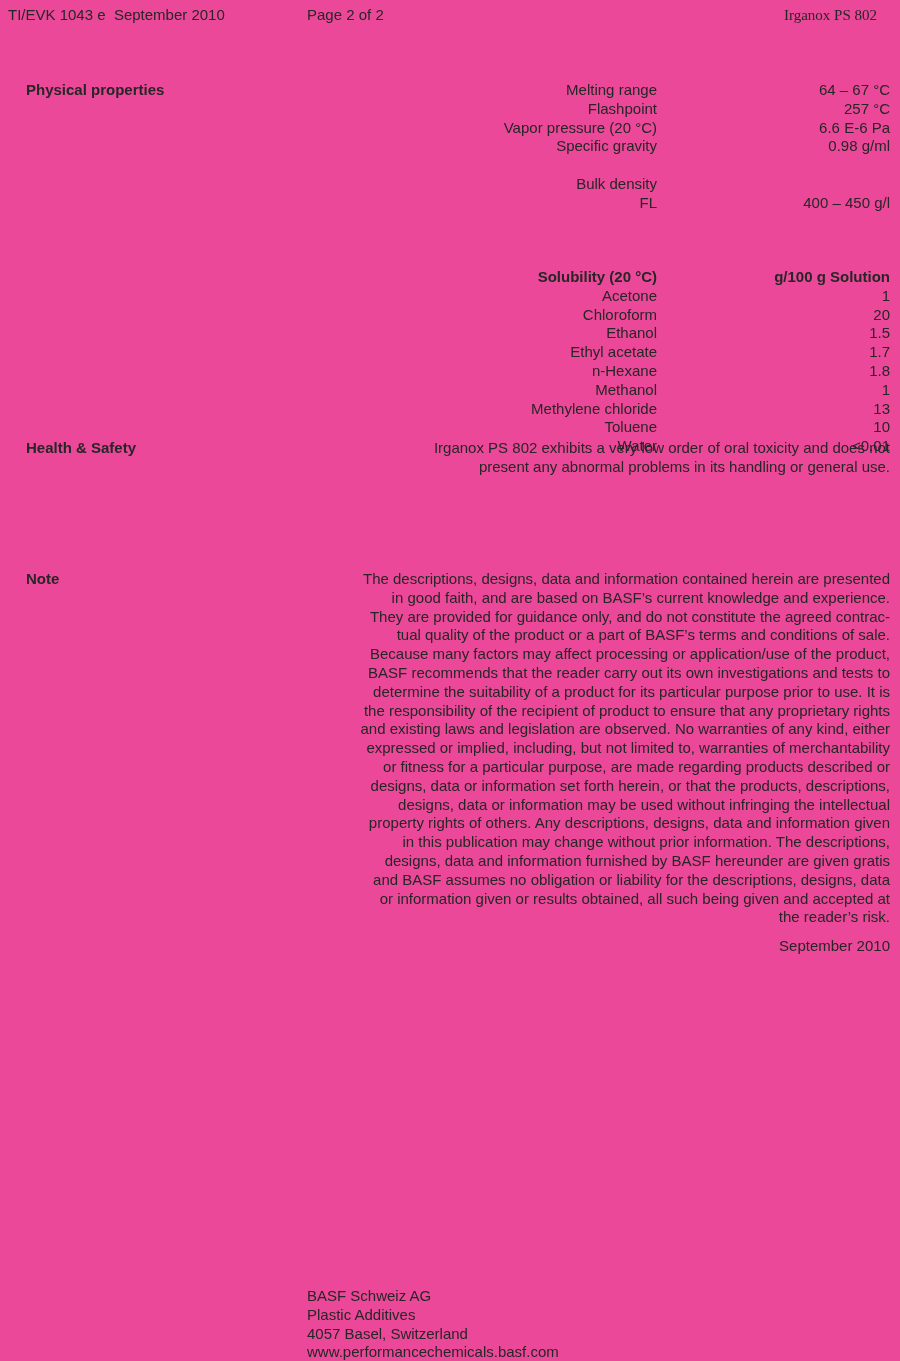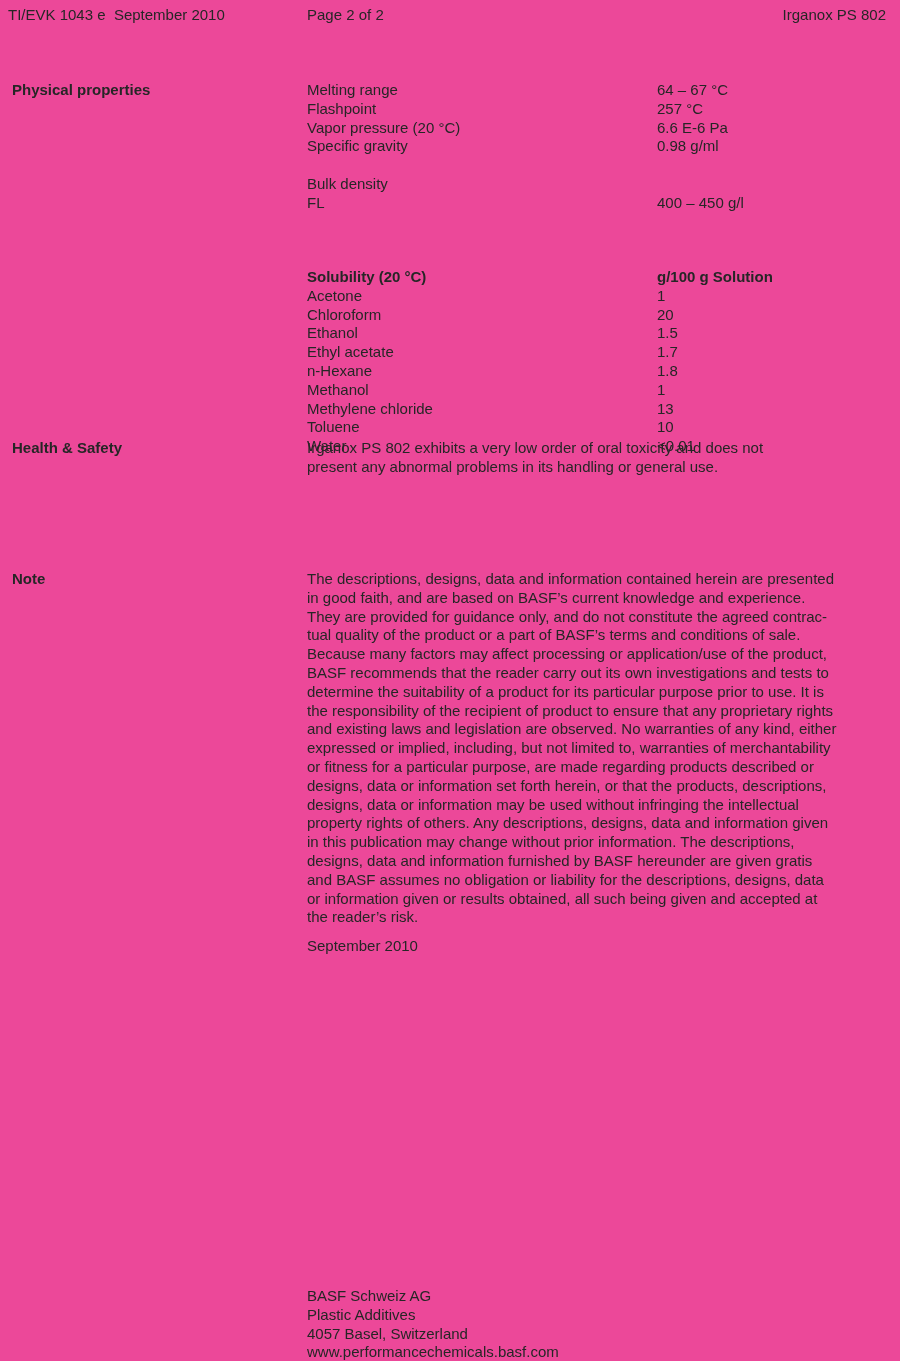--- a/index.html
+++ b/index.html
@@ -17,37 +17,37 @@
   }
   .doc-header {
     position: absolute;
     top: 6px;
     left: 8px;
     right: 10px;
     height: 19px;
   }
   .doc-id   { position: absolute; left: 0; top: 0; white-space: pre; }
   .page-num { position: absolute; left: 299px; top: 0; }
-  .product  { position: absolute; right: 4px; top: 0; }
+  .product  { position: absolute; right: 13px; top: 0; font-family: Liberation Serif, serif; }
 
   .section {
     position: absolute;
     left: 8px;
     right: 10px;
   }
   .side-label {
     position: absolute;
-    left: 4px;
+    left: 18px;
     top: 0;
     margin: 0;
     font-size: 15px;
     font-weight: bold;
     line-height: 18.8px;
   }
-  .content { margin-left: 299px; }
+  .content { margin-left: 299px; text-align: right; }
 
   .sec-physical   { top: 81px;  }
   .sec-solubility { top: 244px; margin-top: 24px; }
   .sec-health     { top: 439px; }
   .sec-note       { top: 570px; }
 
   .prop-row  { display: flex; }
   .prop-name { flex: 0 0 350px; }
   .prop-value{ flex: 1; }
   .bold      { font-weight: bold; }

